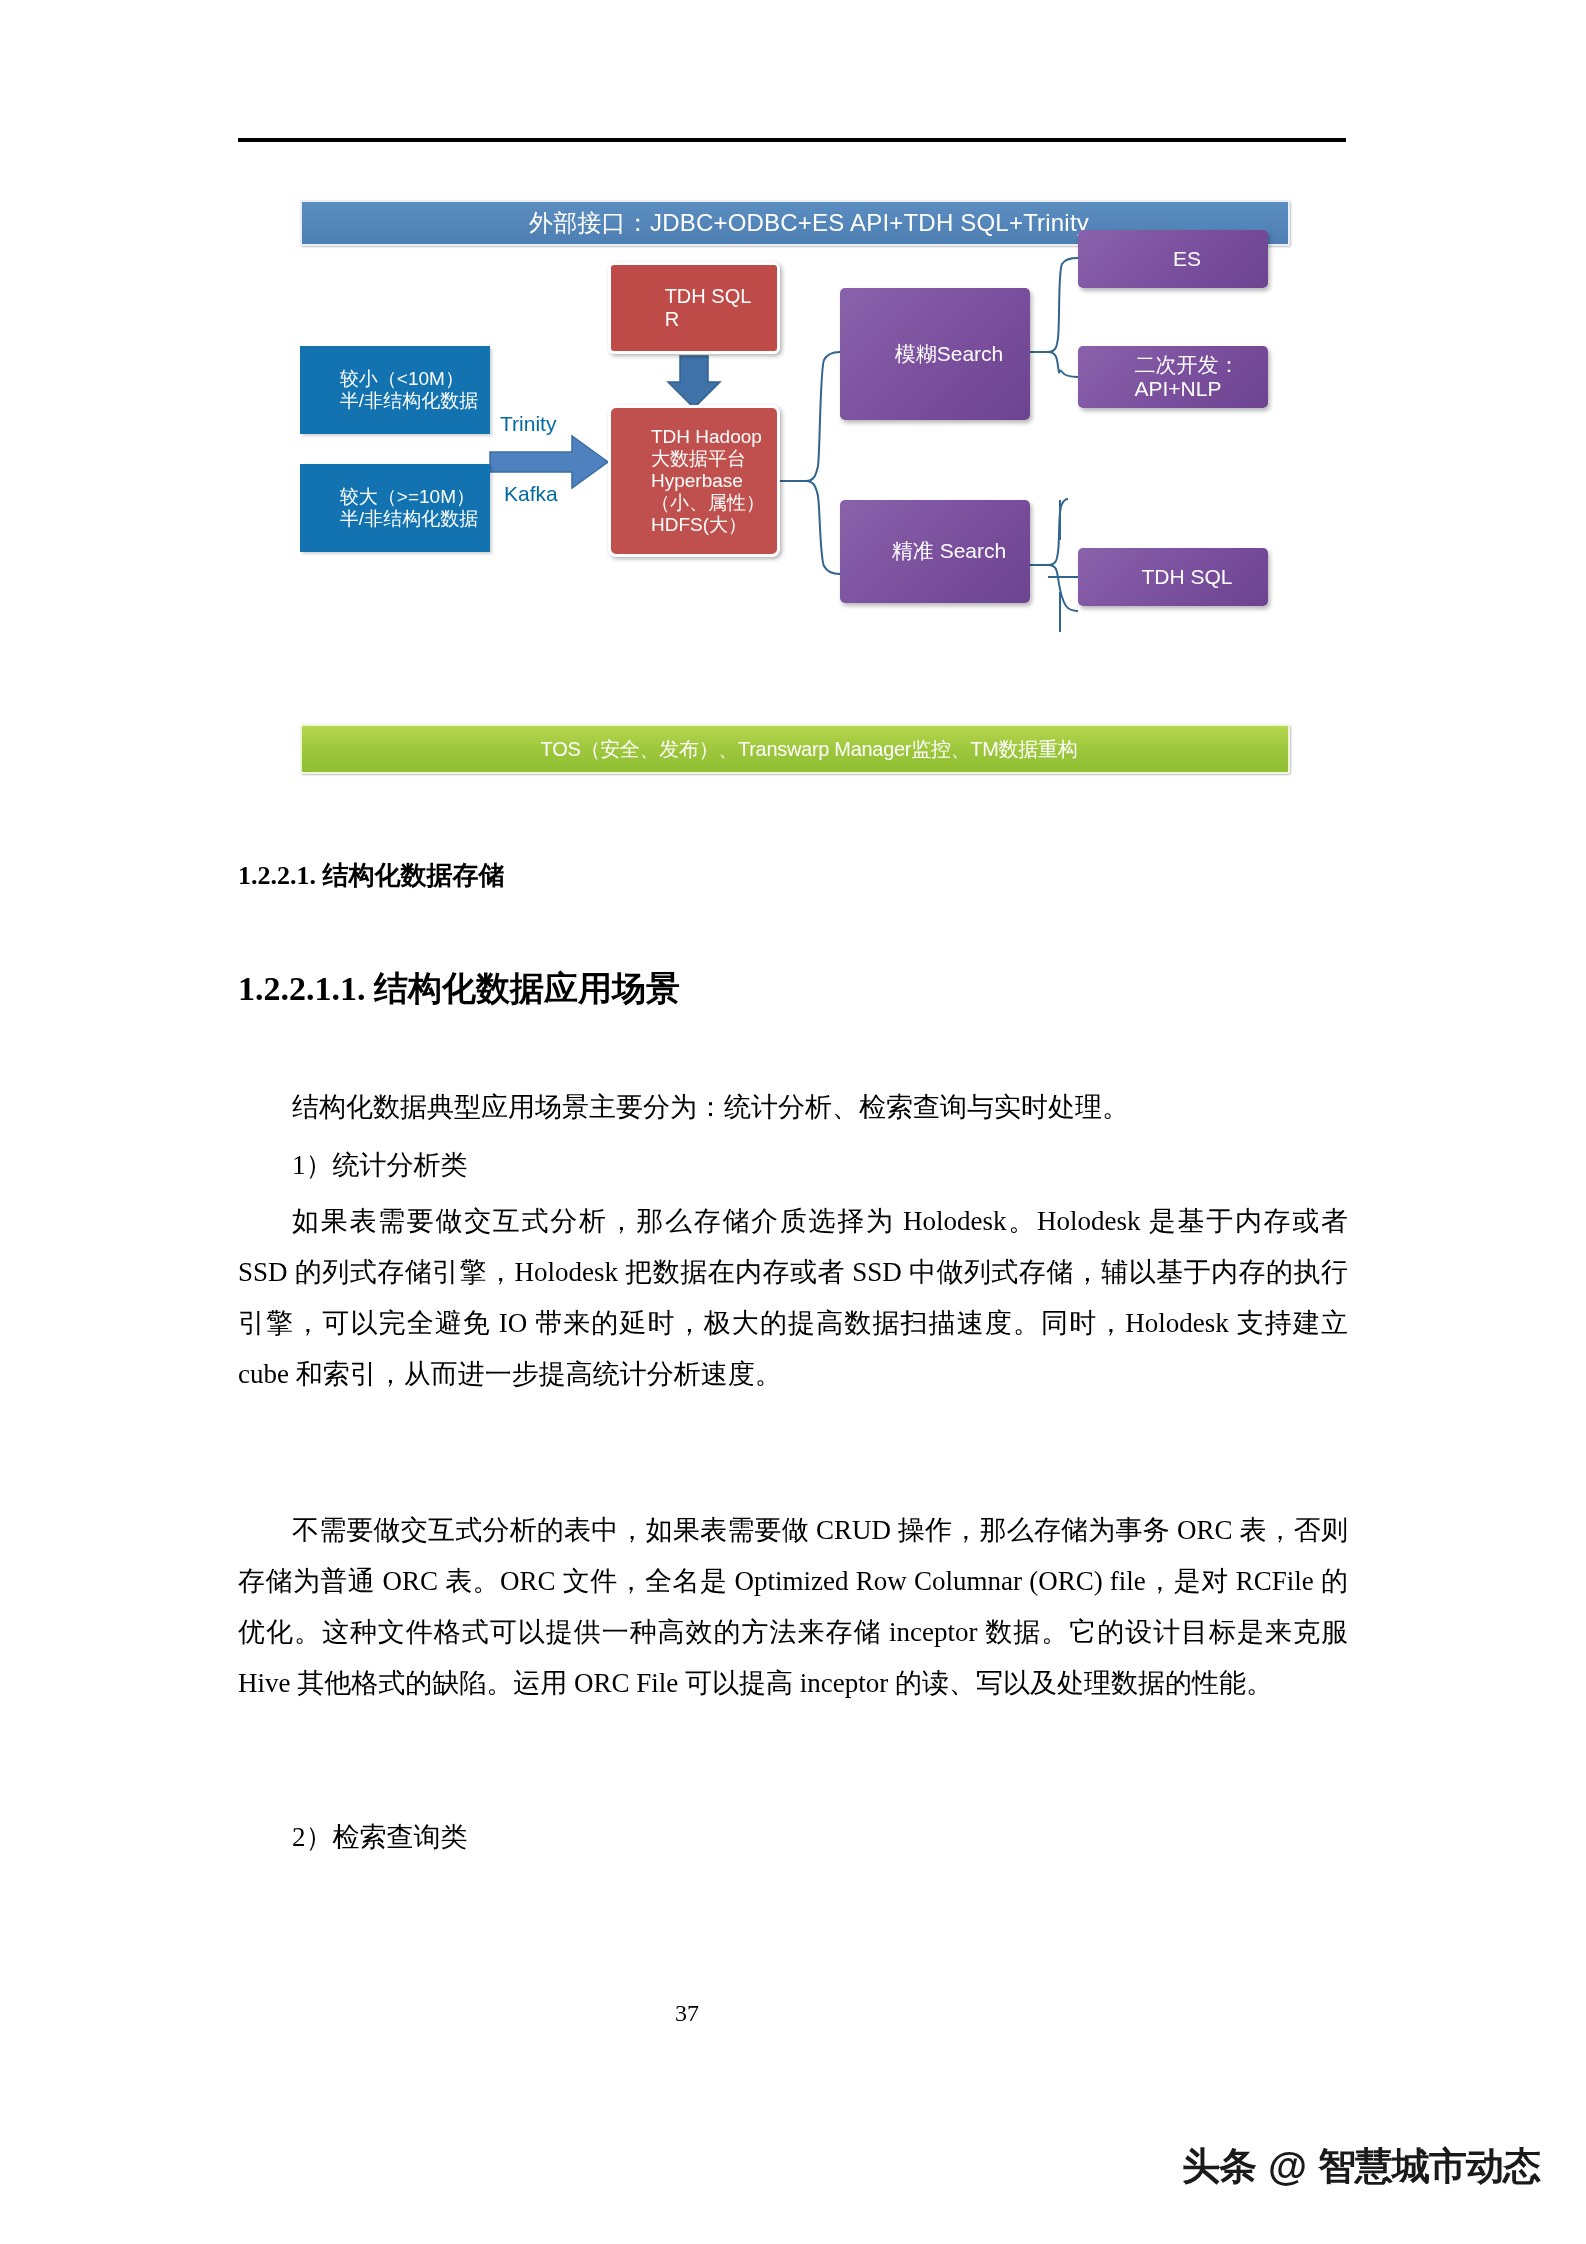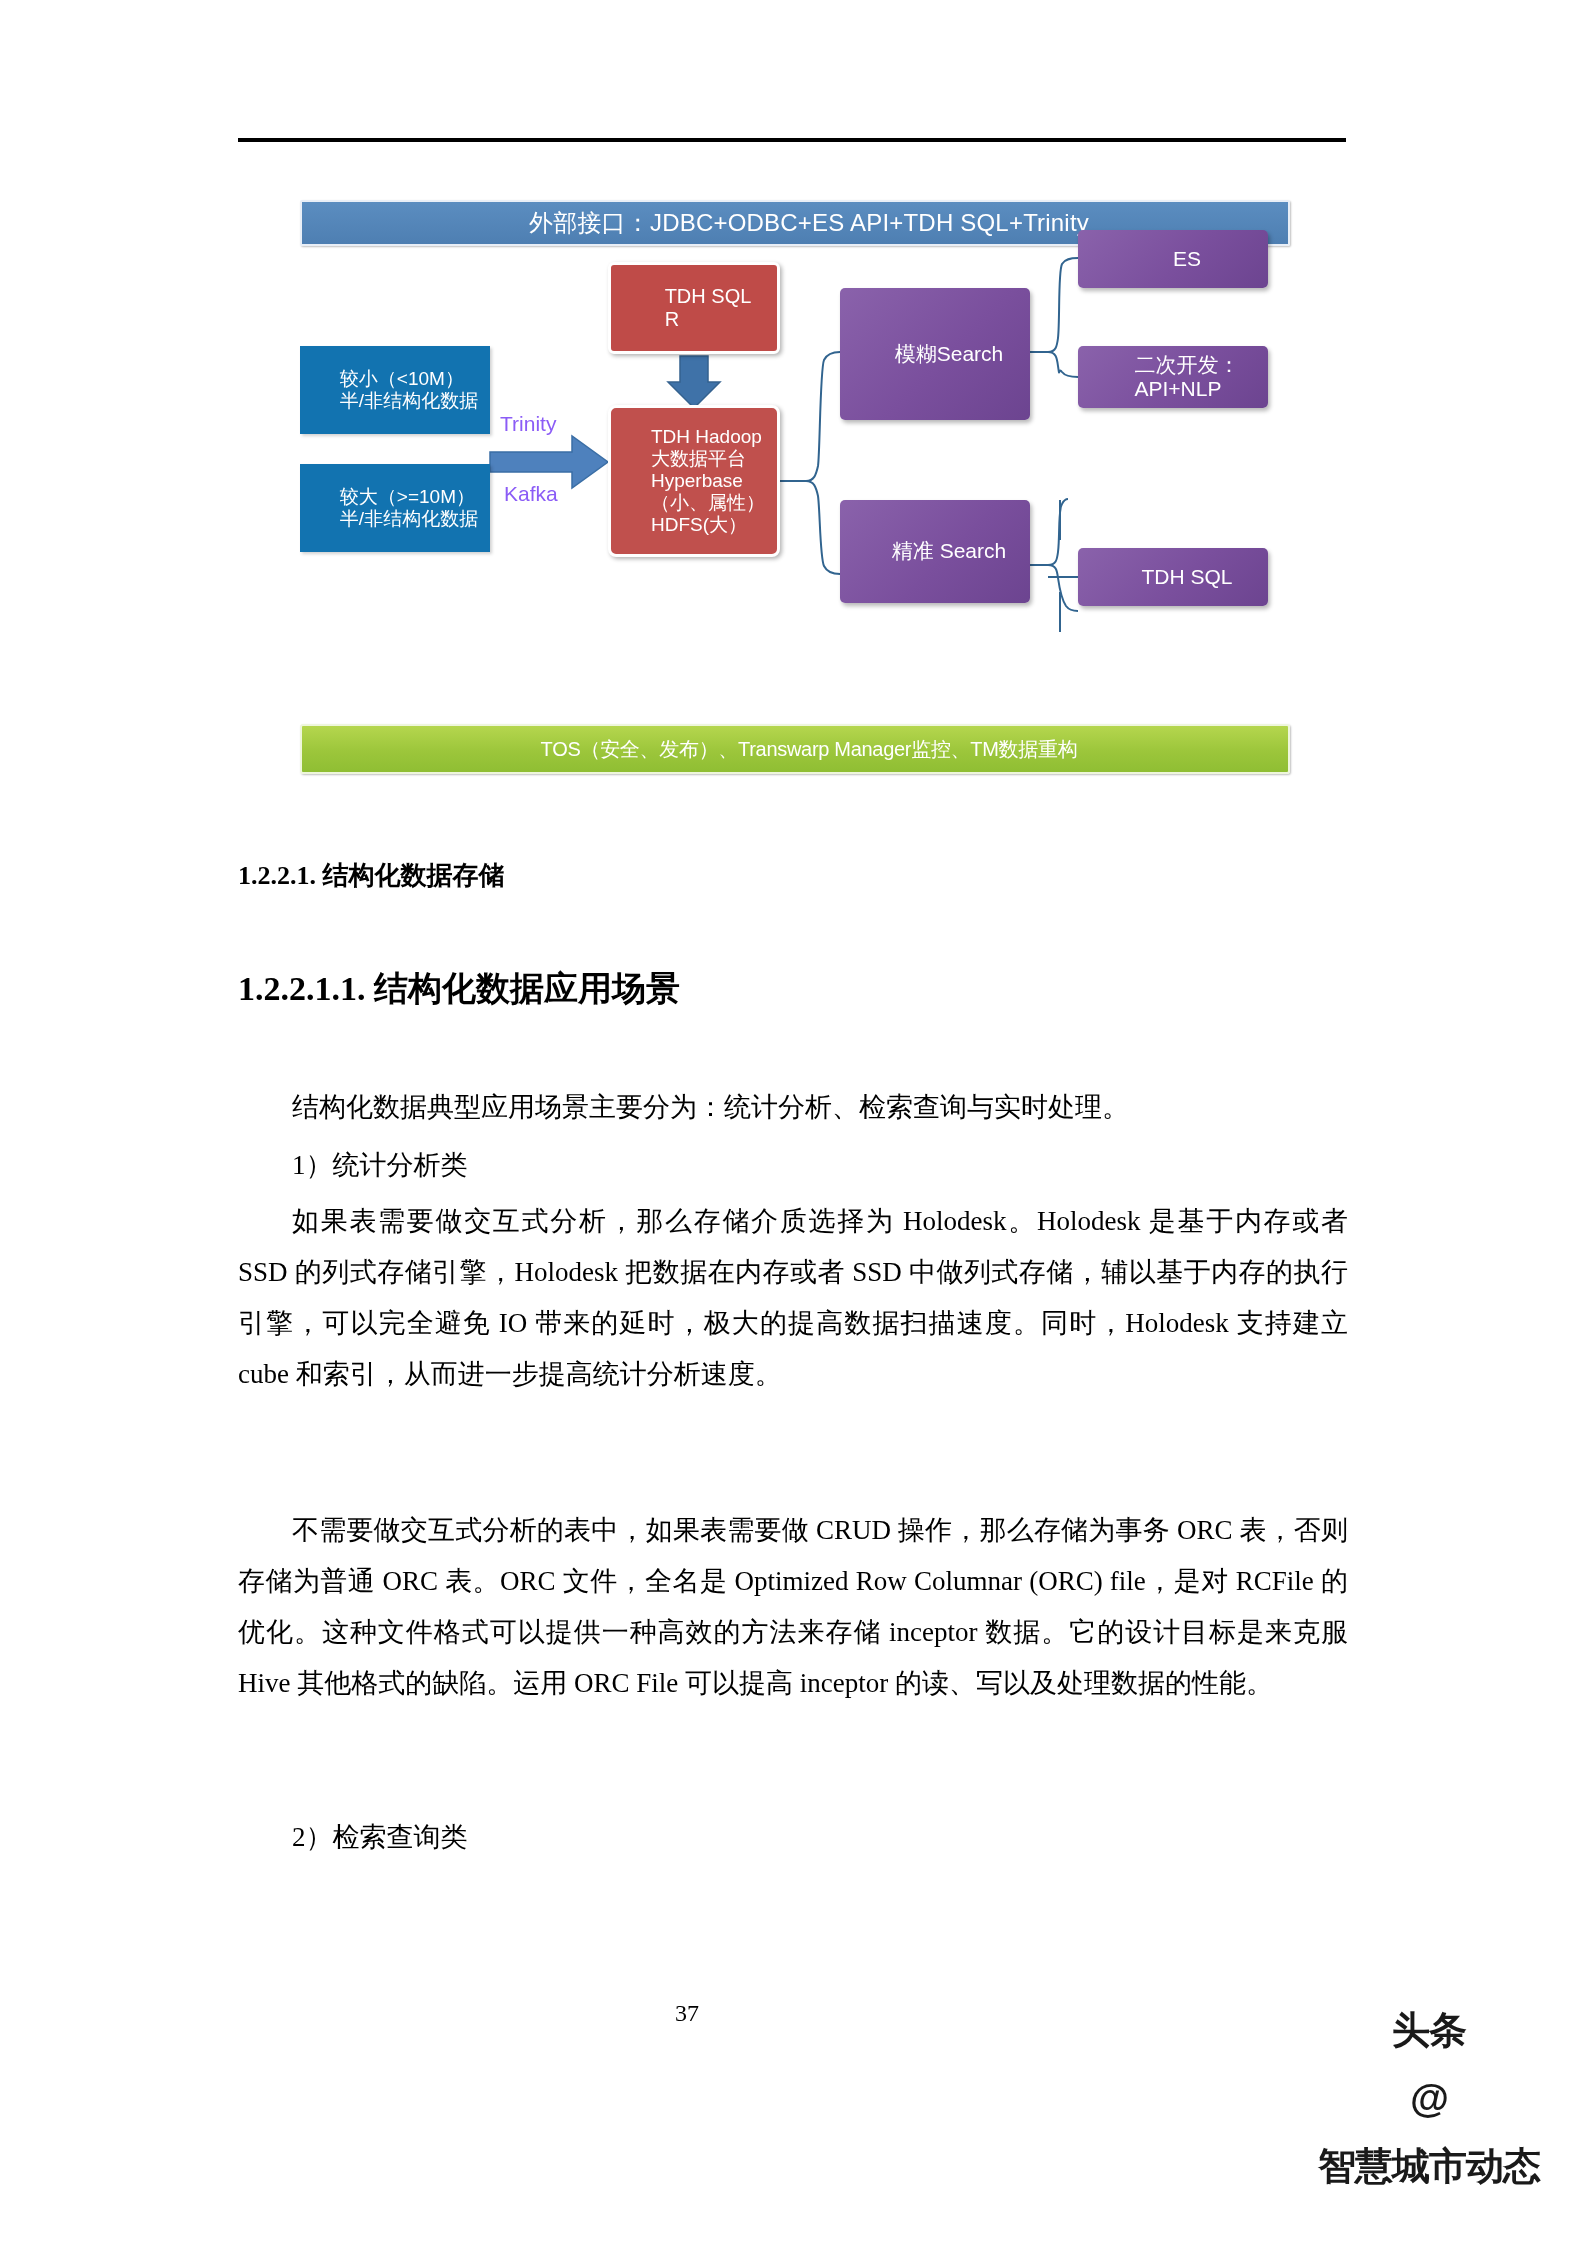--- a/index.html
+++ b/index.html
@@ -130,21 +130,21 @@
   #exact-search { left: 540px; top: 300px; width: 190px; height: 103px; }
   #es-box       { left: 778px; top: 30px;  width: 190px; height: 58px;  }
   #nlp-box      { left: 778px; top: 146px; width: 190px; height: 62px;  }
   #tdhsql-box   { left: 778px; top: 348px; width: 190px; height: 58px;  }
 
   
   .arrow-label {
     position: absolute;
     font-family: "Liberation Sans", sans-serif;
     font-size: 21px;
-    color: #8b5cf6;
+    color: #0369a1;
   }
   #label-trinity { left: 200px; top: 212px; }
   #label-kafka   { left: 204px; top: 282px; }
 
   
   #connectors {
     position: absolute;
     left: 0; top: 0;
     width: 990px;
     height: 580px;
@@ -196,27 +196,26 @@
     font-size: 24px;
   }
 
   
   #watermark {
     position: absolute;
     right: 46px;
     bottom: 52px;
     display: flex;
     align-items: center;
-    gap: 20px;
+    gap: 12px;
     font-family: "Liberation Sans", sans-serif;
     font-weight: bold;
     font-size: 38px;
     color: #1a1a1a;
     letter-spacing: -1px;
-    flex-direction: column;
   }
   #wm-at {
     font-size: 40px;
   }
 </style>
 </head>
 <body>
 
 <div id="page">
 

